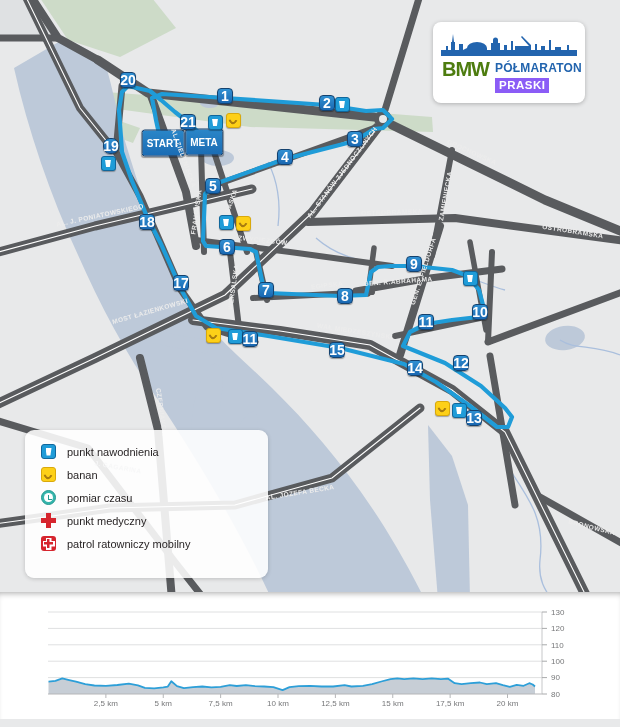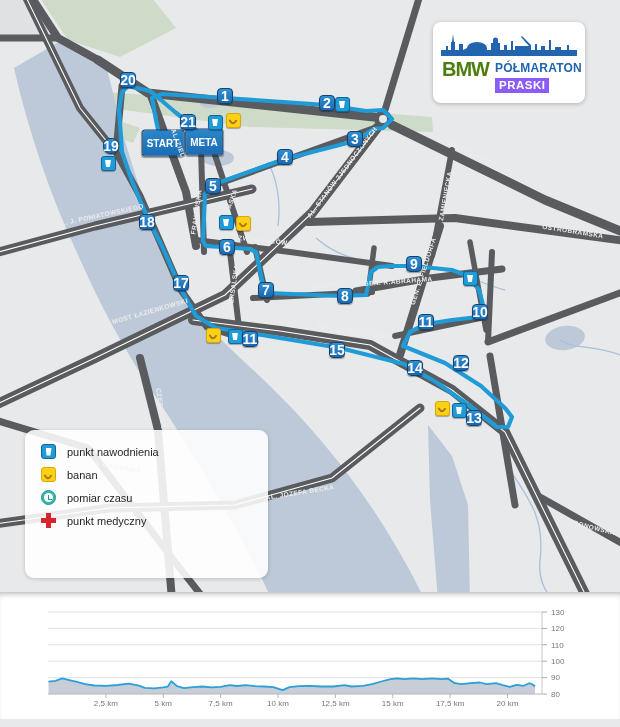--- a/index.html
+++ b/index.html
@@ -226,20 +226,24 @@
         <div class="lbl">banan</div>
       </div>
       <div class="legend-item">
         <div class="ic ic-clock"></div>
         <div class="lbl">pomiar czasu</div>
       </div>
       <div class="legend-item">
         <div class="ic ic-cross"></div>
         <div class="lbl">punkt medyczny</div>
       </div>
+      <div class="legend-item">
+        <div class="ic ic-patrol"></div>
+        <div class="lbl">patrol ratowniczy mobilny</div>
+      </div>
     </div>
 
   <div class="logo-card">
     <svg class="logo-sky" width="136" height="26" viewBox="0 0 136 26">
       <path fill="#2264ae" d="M0,25 L0,19 L5,19 L5,15 L7,15 L7,19 L10,19 L10,11 L11,11 L12,3 L13,11 L14,11 L14,19
         L18,19 L18,13 L22,13 L22,19 L26,17 A 10 6 0 0 1 46,17 L46,19 L50,19 L50,12 L52,12 L52,9
         A 2.5 2.5 0 0 1 57,9 L57,12 L59,12 L59,19 L63,19 L63,14 L66,14 L66,19 L70,19 L70,10 L72,10 L72,19
         L74,19 L74,15 L88,15 L80,6 L81,5 L90,14 L90,19 L94,19 L94,13 L96,13 L96,19 L100,19 L100,15 L104,15
         L104,19 L108,19 L108,9 L110,9 L110,19 L114,19 L114,16 L120,16 L120,19 L126,19 L126,14 L128,14 L128,19
         L136,19 L136,25 Z"></path>

